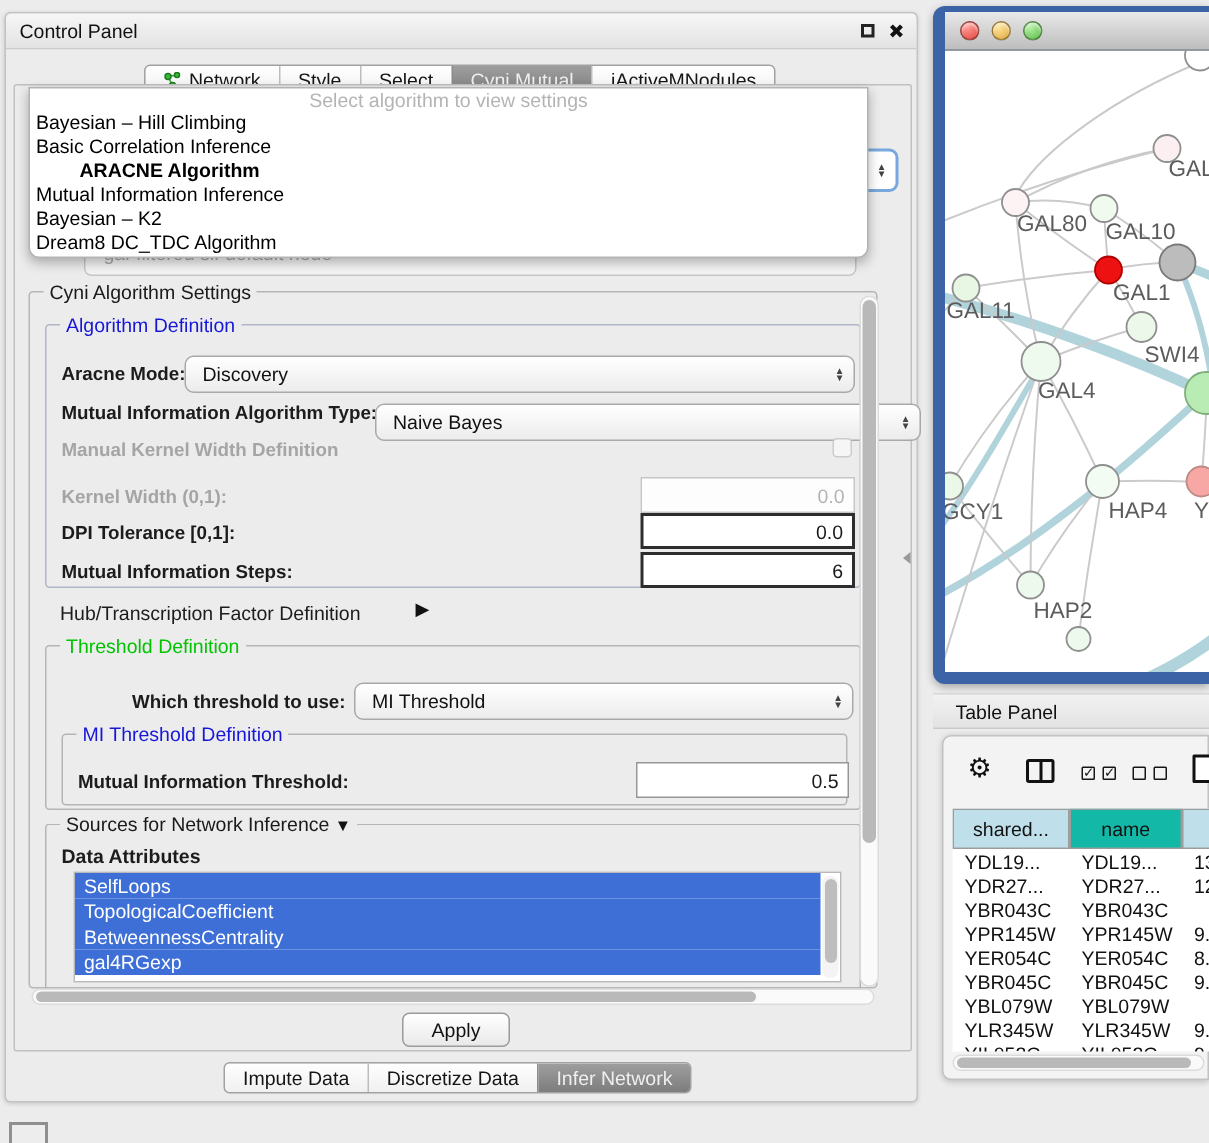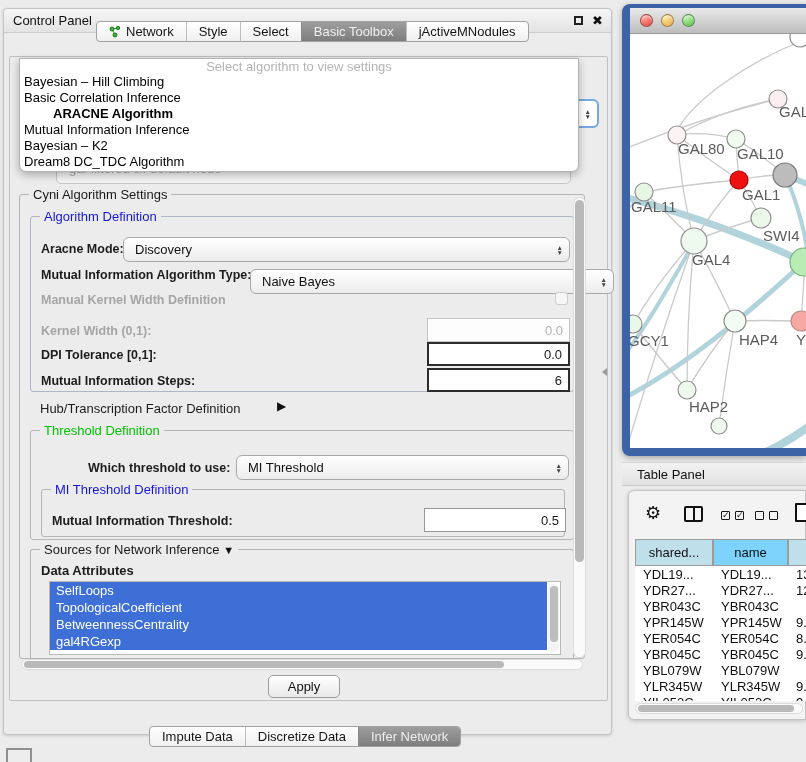--- a/index.html
+++ b/index.html
@@ -105,21 +105,21 @@
                 border:1px solid #c2c2c2;border-radius:6px 0 0 6px;box-shadow:0 1px 4px rgba(0,0,0,.2);}
   .tp-toolbar{position:absolute;left:0;top:0;width:100%;height:46px;}
   .gear{position:absolute;font-size:18px;color:#111;}
   .col-ic{position:absolute;width:19px;height:16px;border:2px solid #111;border-radius:2px;}
   .col-ic:after{content:"";position:absolute;left:7px;top:0;width:2px;height:12px;background:#111;}
   .cbi{position:absolute;width:9px;height:9px;border:1.5px solid #161616;border-radius:1px;
        font-size:9px;line-height:7px;text-align:center;color:#161616;font-weight:bold;}
   .doc-ic{position:absolute;width:15px;height:19px;border:2px solid #111;border-radius:1px;background:#fff;}
   .tbl{position:absolute;left:6px;top:48px;width:172px;height:162px;overflow:hidden;background:#fff;}
   .thc{position:absolute;top:0;height:27px;border:1px solid #9c9c9c;display:flex;align-items:center;
-       justify-content:center;font-size:13px;color:#111;background:#7dd3fc;}
+       justify-content:center;font-size:13px;color:#111;background:#14b8a6;}
   .thc.hl{background:#bfe0ea;}
   .trow{position:absolute;display:flex;height:16px;align-items:center;font-size:13px;color:#111;width:100%;}
   .tcell{padding-left:8px;overflow:hidden;white-space:nowrap;flex:none;}
 
   .partial-icon{position:absolute;left:6px;top:748px;width:26px;height:18px;border:2px solid #8f8f8f;background:#ededed;}
 
   svg text{font-family:"Liberation Sans","DejaVu Sans",sans-serif;}
 </style>
 </head>
 <body>
@@ -128,39 +128,39 @@
 
   <div class="control-panel">
     <div class="cp-titlebar">
       <span class="cp-title">Control Panel</span>
       <span class="cp-icons">
         <span class="float-ic"></span>
         <span class="close-ic">✖</span>
       </span>
     </div>
 
-    <div id="top-tabs" class="tabbar" style="left:92px;top:12px;">
+    <div id="top-tabs" class="tabbar" style="left:92px;top:34px;">
         <div class="tab">
           <svg width="12" height="12" viewBox="0 0 12 12">
             <line x1="3" y1="3" x2="9" y2="2" stroke="#2da52d" stroke-width="1"></line>
             <line x1="3" y1="3" x2="6" y2="9" stroke="#2da52d" stroke-width="1"></line>
             <circle cx="3" cy="3" r="2" fill="#3ab83a" stroke="#1e7a1e"></circle>
             <circle cx="9" cy="2" r="1.7" fill="#3ab83a" stroke="#1e7a1e"></circle>
             <circle cx="6" cy="9" r="2" fill="#3ab83a" stroke="#1e7a1e"></circle>
           </svg>
           <span>Network</span>
         </div>
         <div class="tab">
           <span>Style</span>
         </div>
         <div class="tab">
           <span>Select</span>
         </div>
         <div class="tab sel">
-          <span>Basic Toolbox</span>
+          <span>Cyni Mutual</span>
         </div>
         <div class="tab">
           <span>jActiveMNodules</span>
         </div>
       </div>
 
     <div class="content-frame"></div>
 
     <div class="combo-frag-focus">
       <span class="arrows">
@@ -276,21 +276,21 @@
     </div>
 
     <div class="hscroll" style="left:17px;top:650px;width:562px;">
       <div class="hthumb" style="width:480px;"></div>
     </div>
 
     <div class="apply-btn" style="left:264px;top:666px;">
       <span>Apply</span>
     </div>
 
-    <div id="bottom-tabs" class="tabbar" style="left:145px;top:699px;margin-top:18px;">
+    <div id="bottom-tabs" class="tabbar" style="left:145px;top:699px;">
         <div class="tab">
           <span>Impute Data</span>
         </div>
         <div class="tab">
           <span>Discretize Data</span>
         </div>
         <div class="tab sel">
           <span>Infer Network</span>
         </div>
       </div>

